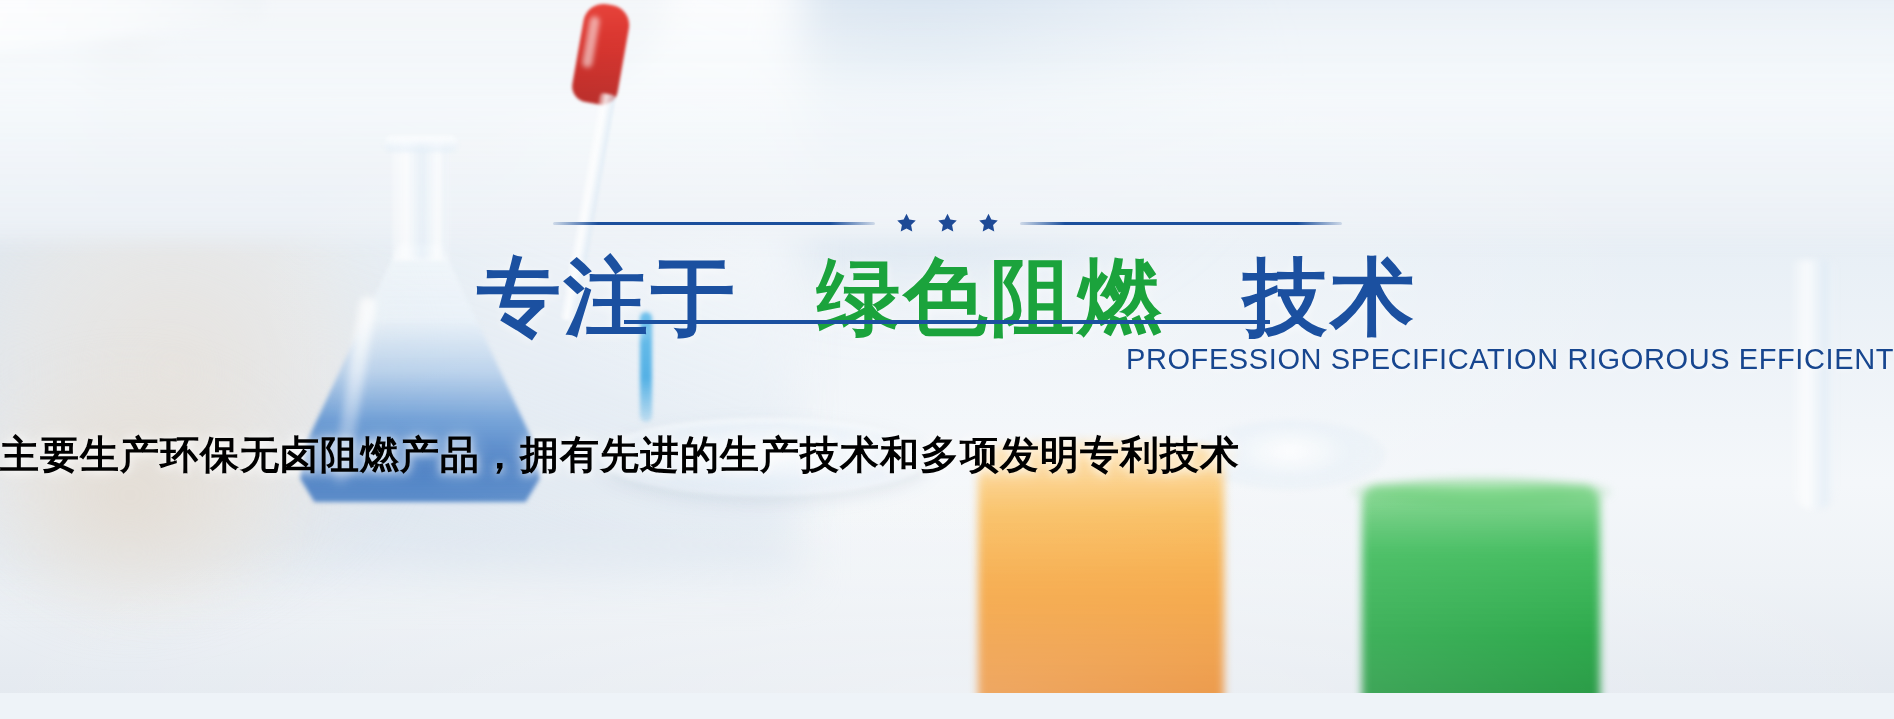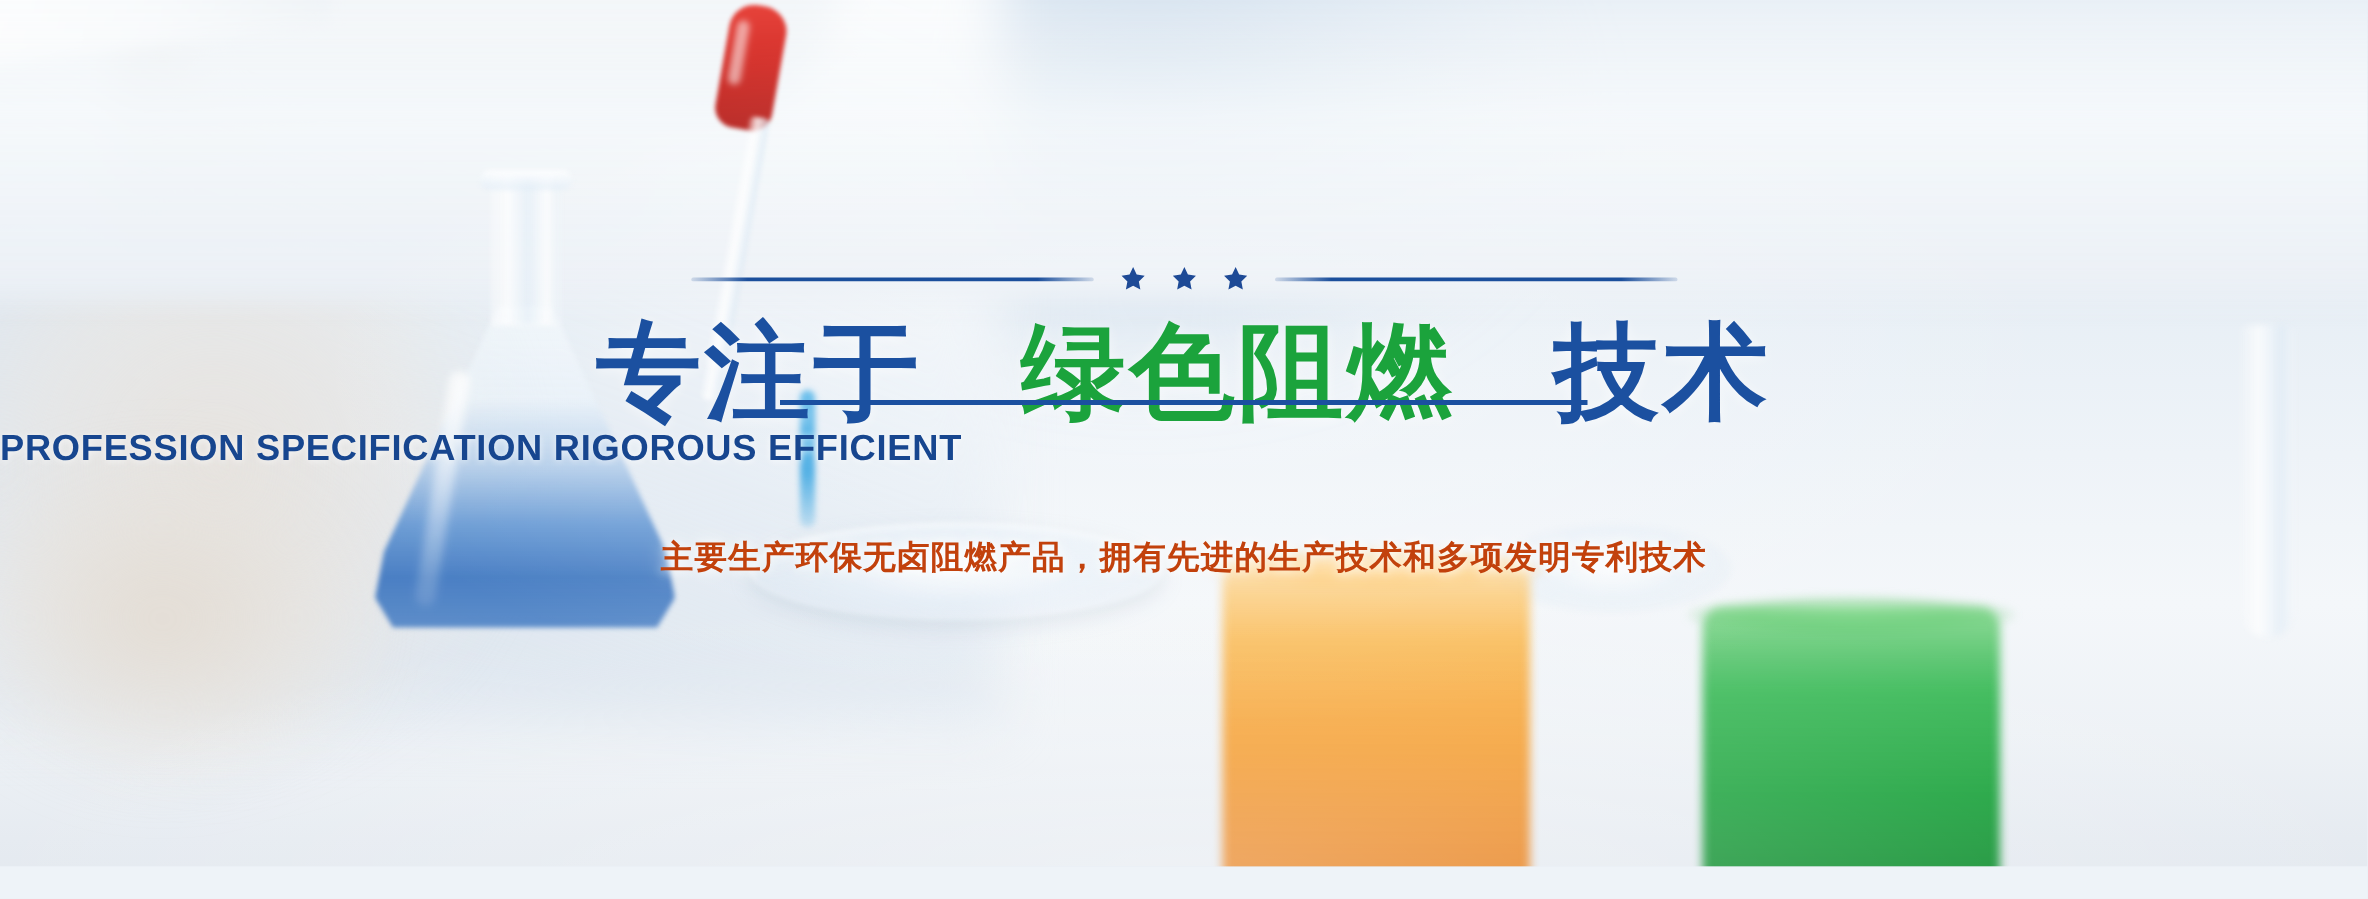--- a/index.html
+++ b/index.html
@@ -250,33 +250,33 @@
 
   
   .headline-rule{
     position:absolute;top:320px;left:50%;transform:translateX(-50%);
     width:646px;height:4px;background:#1b50a0;
   }
 
   
   .subtitle{
     position:absolute;top:343px;left:0;right:0;
-    text-align:left;
+    text-align:right;
     color:#17468f;
-    font-size:29px;font-weight:700;letter-spacing:.6px;
+    font-size:29px;font-weight:400;letter-spacing:.6px;
     white-space:nowrap;
     text-shadow:0 1px 6px rgba(255,255,255,.7);
   }
 
   
   .tagline{
     position:absolute;top:428px;left:0;right:0;
-    text-align:center;
-    color:#c2410c;
-    font-size:26px;font-weight:700;letter-spacing:1px;
+    text-align:left;
+    color:#000000;
+    font-size:39px;font-weight:700;letter-spacing:1px;
     white-space:nowrap;
     text-shadow:0 1px 8px rgba(255,255,255,.85), 0 0 18px rgba(255,255,255,.7);
   }
 </style>
 </head>
 <body>
 
 <div class="banner">
 
   <div class="bg">

